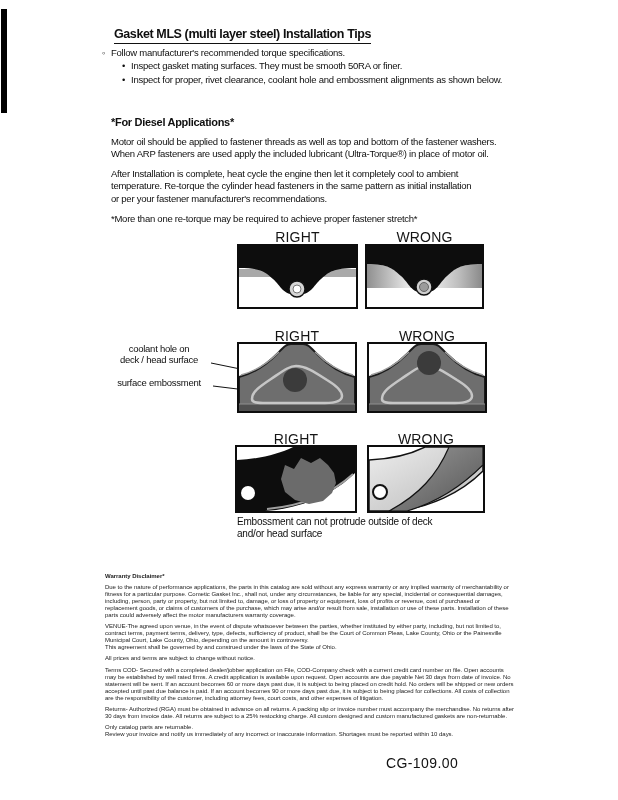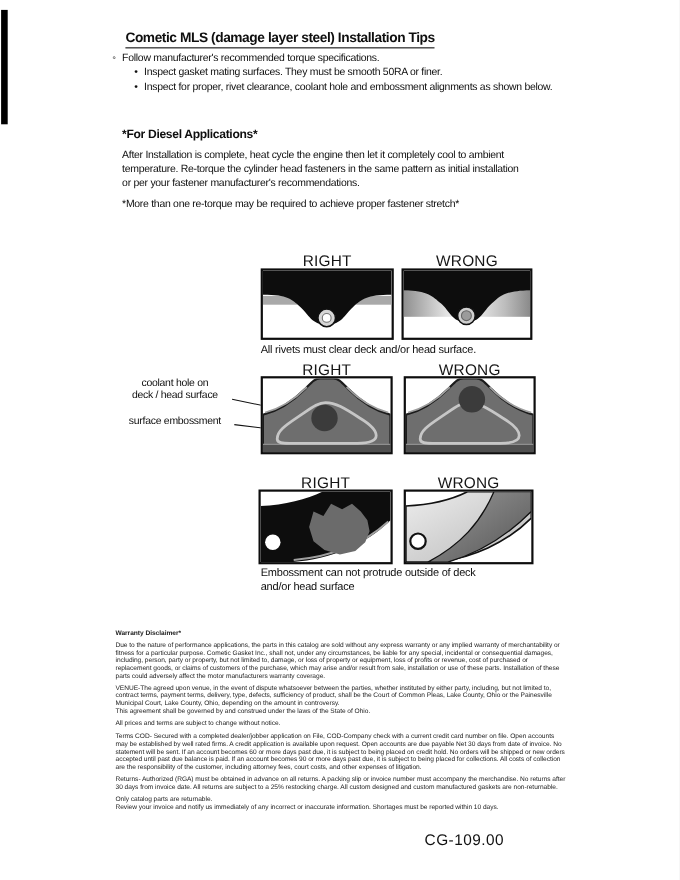--- a/index.html
+++ b/index.html
@@ -44,30 +44,34 @@
 
   .page-code { position:absolute; left:386px; top:755px; font-size:14px; letter-spacing:0.4px; color:#111; }
 </style>
 </head>
 <body>
 
 <div class="page">
 
   <div class="edge-bar"></div>
 
-  <div class="title">Cometic MLS (damage layer steel) Installation Tips</div>
+  <div class="title">Gasket MLS (multi layer steel) Installation Tips</div>
 
   <div class="bullets">
     <div class="bullet-row"><span class="mk">◦</span><span>Follow manufacturer's recommended torque specifications.</span></div>
     <div class="bullet-row sub"><span class="mk">•</span><span>Inspect gasket mating surfaces.  They must be smooth 50RA or finer.</span></div>
     <div class="bullet-row sub"><span class="mk">•</span><span>Inspect for proper, rivet clearance, coolant hole and embossment alignments as shown below.</span></div>
   </div>
 
   <div class="diesel">
     <div class="head">*For Diesel Applications*</div>
+    <div class="para">
+      <div class="pline">Motor oil should be applied to fastener threads as well as top and bottom of the fastener washers.</div>
+      <div class="pline">When ARP fasteners are used apply the included lubricant (Ultra-Torque®) in place of motor oil.</div>
+    </div>
     <div class="para">
       <div class="pline">After Installation is complete, heat cycle the engine then let it completely cool to ambient</div>
       <div class="pline">temperature. Re-torque the cylinder head fasteners in the same pattern as initial installation</div>
       <div class="pline">or per your fastener manufacturer's recommendations.</div>
     </div>
     <div class="para">*More than one re-torque may be required to achieve proper fastener stretch*</div>
   </div>
 
   <div class="fig-label" style="left:237px; top:229px; width:121px;">RIGHT</div>
   <div class="fig-label" style="left:365px; top:229px; width:119px;">WRONG</div>
@@ -91,21 +95,20 @@
             <stop offset="0.8" stop-color="#bdbdbd"></stop>
           <stop offset="1" stop-color="#8a8a8a"></stop>
         </linearGradient>
       </defs>
       <rect x="0" y="18" width="115" height="24" fill="url(#g1)"></rect>
       <path d="M0,0 H115 V18 C92,18 88,23 80,30 C72,37 70,47 57,47 C44,47 42,37 34,30 C26,23 22,18 0,18 Z" fill="#0d0d0d"></path>
       <circle cx="57" cy="41" r="8" fill="#cfcfcf" stroke="#111" stroke-width="1.4"></circle>
       <circle cx="57" cy="41" r="4.5" fill="#9b9b9b" stroke="#666" stroke-width="1"></circle>
     </svg>
   </div>
-  <div class="caption" style="left:237px; top:313px;">All rivets must clear deck and/or head surface.</div>
 
   <div class="fig-label" style="left:237px; top:328px; width:120px;">RIGHT</div>
   <div class="fig-label" style="left:367px; top:328px; width:120px;">WRONG</div>
 
   <div class="callout" style="left:108px; top:344px;">
     <div>coolant hole on</div>
     <div>deck / head surface</div>
   </div>
   <div class="callout" style="left:108px; top:378px;">
     <div>surface embossment</div>

